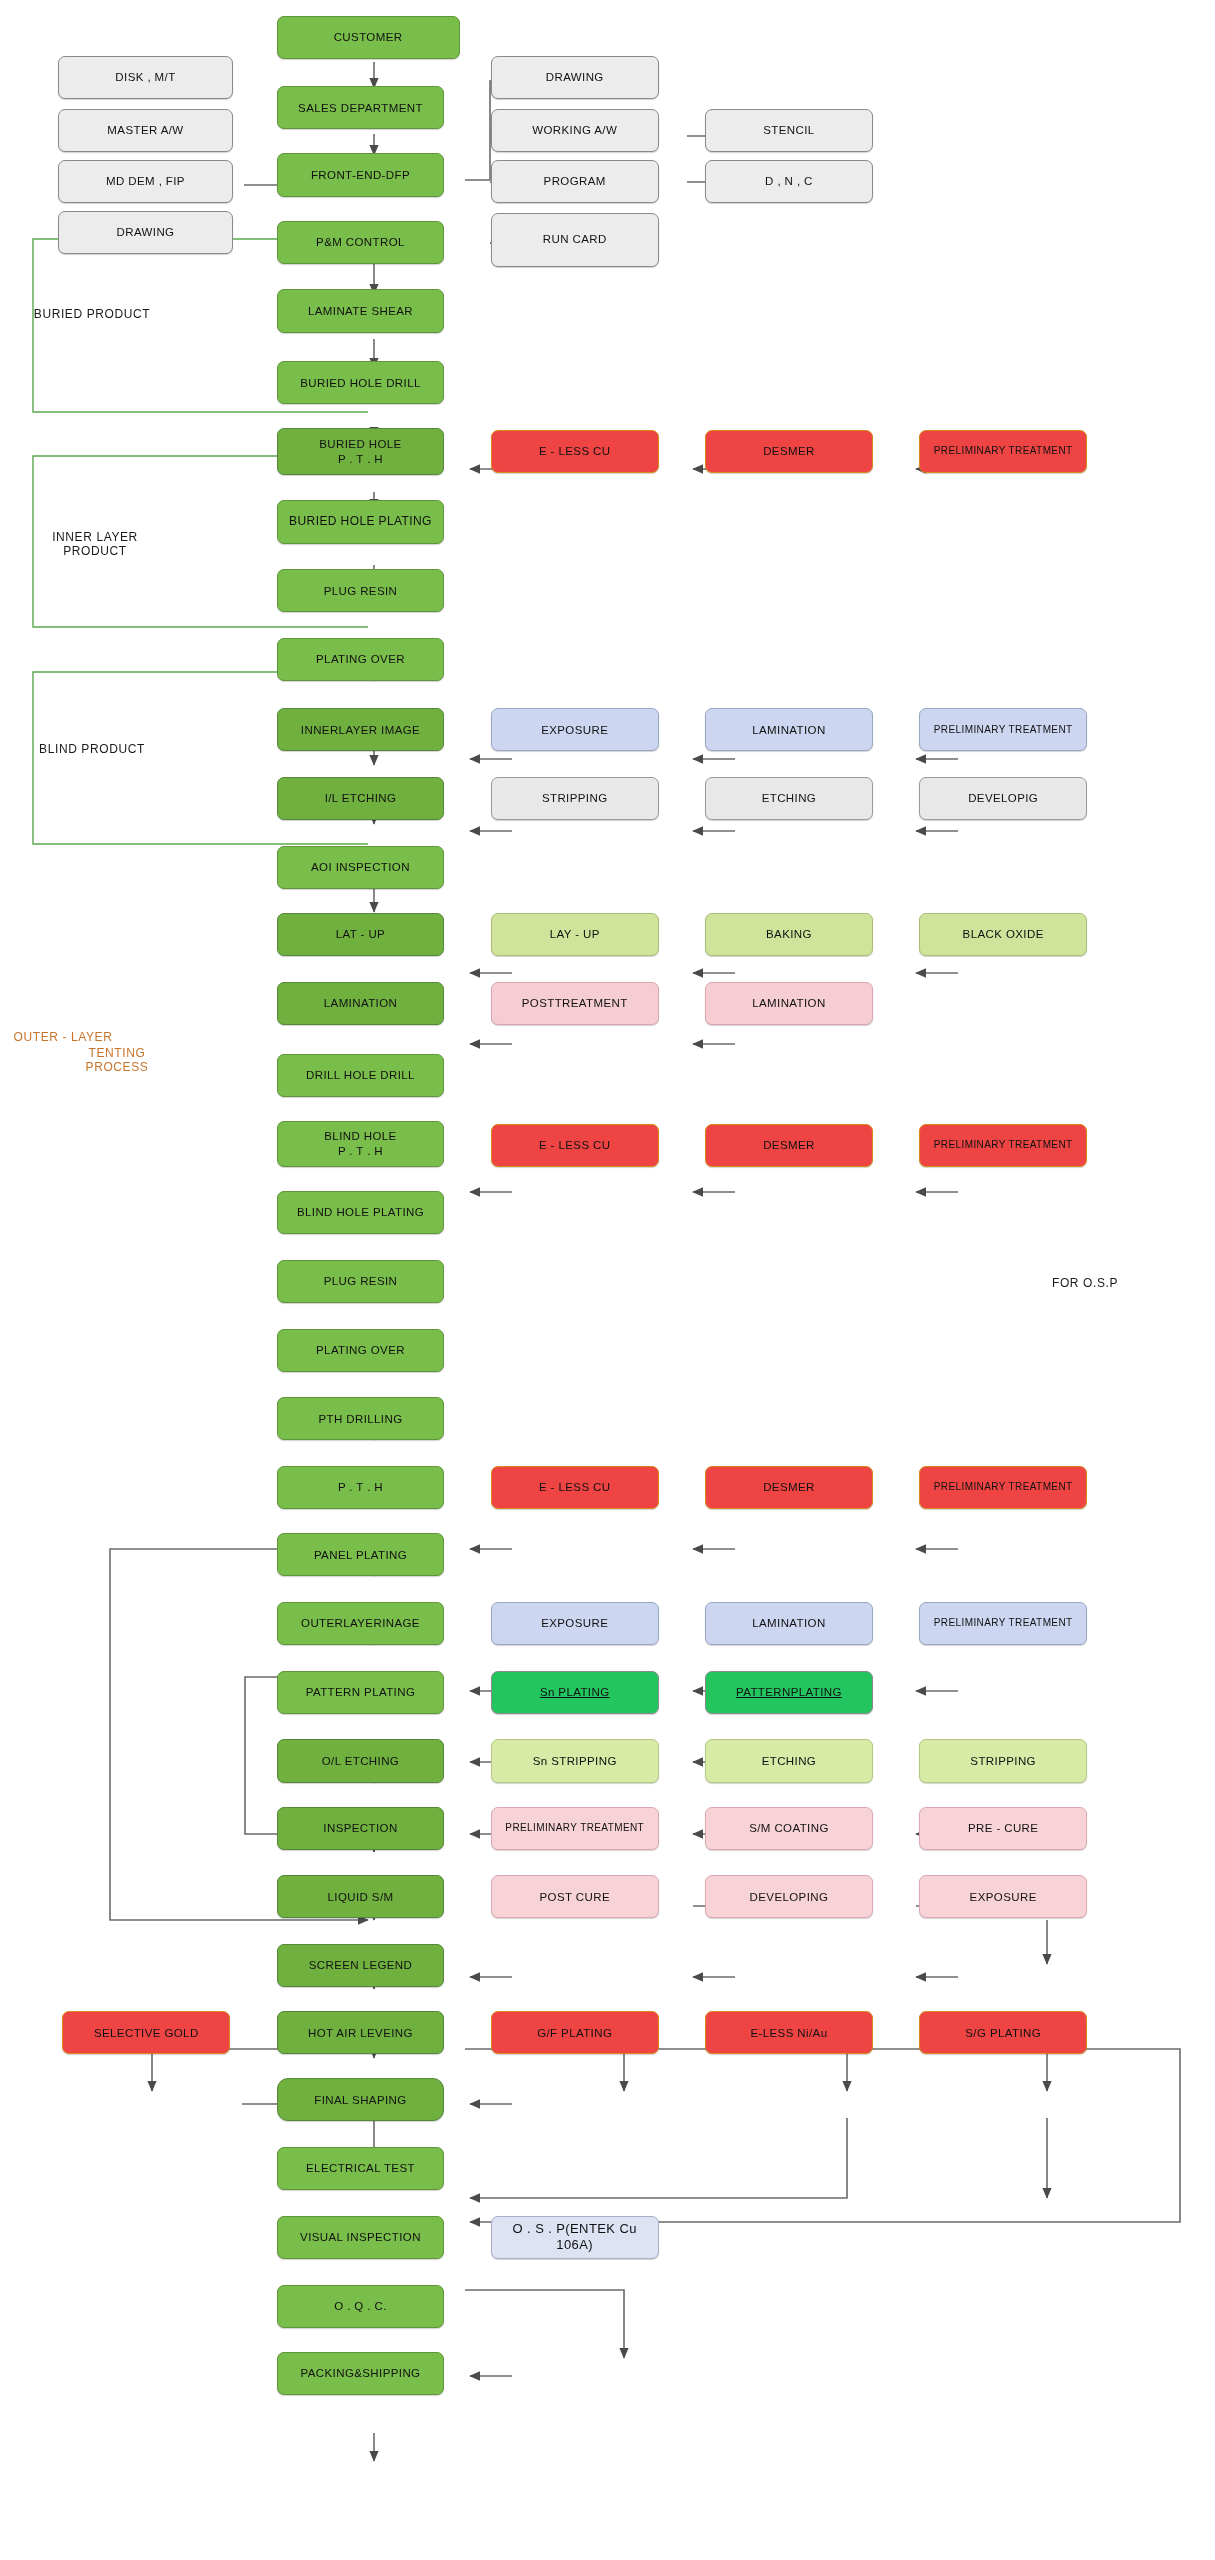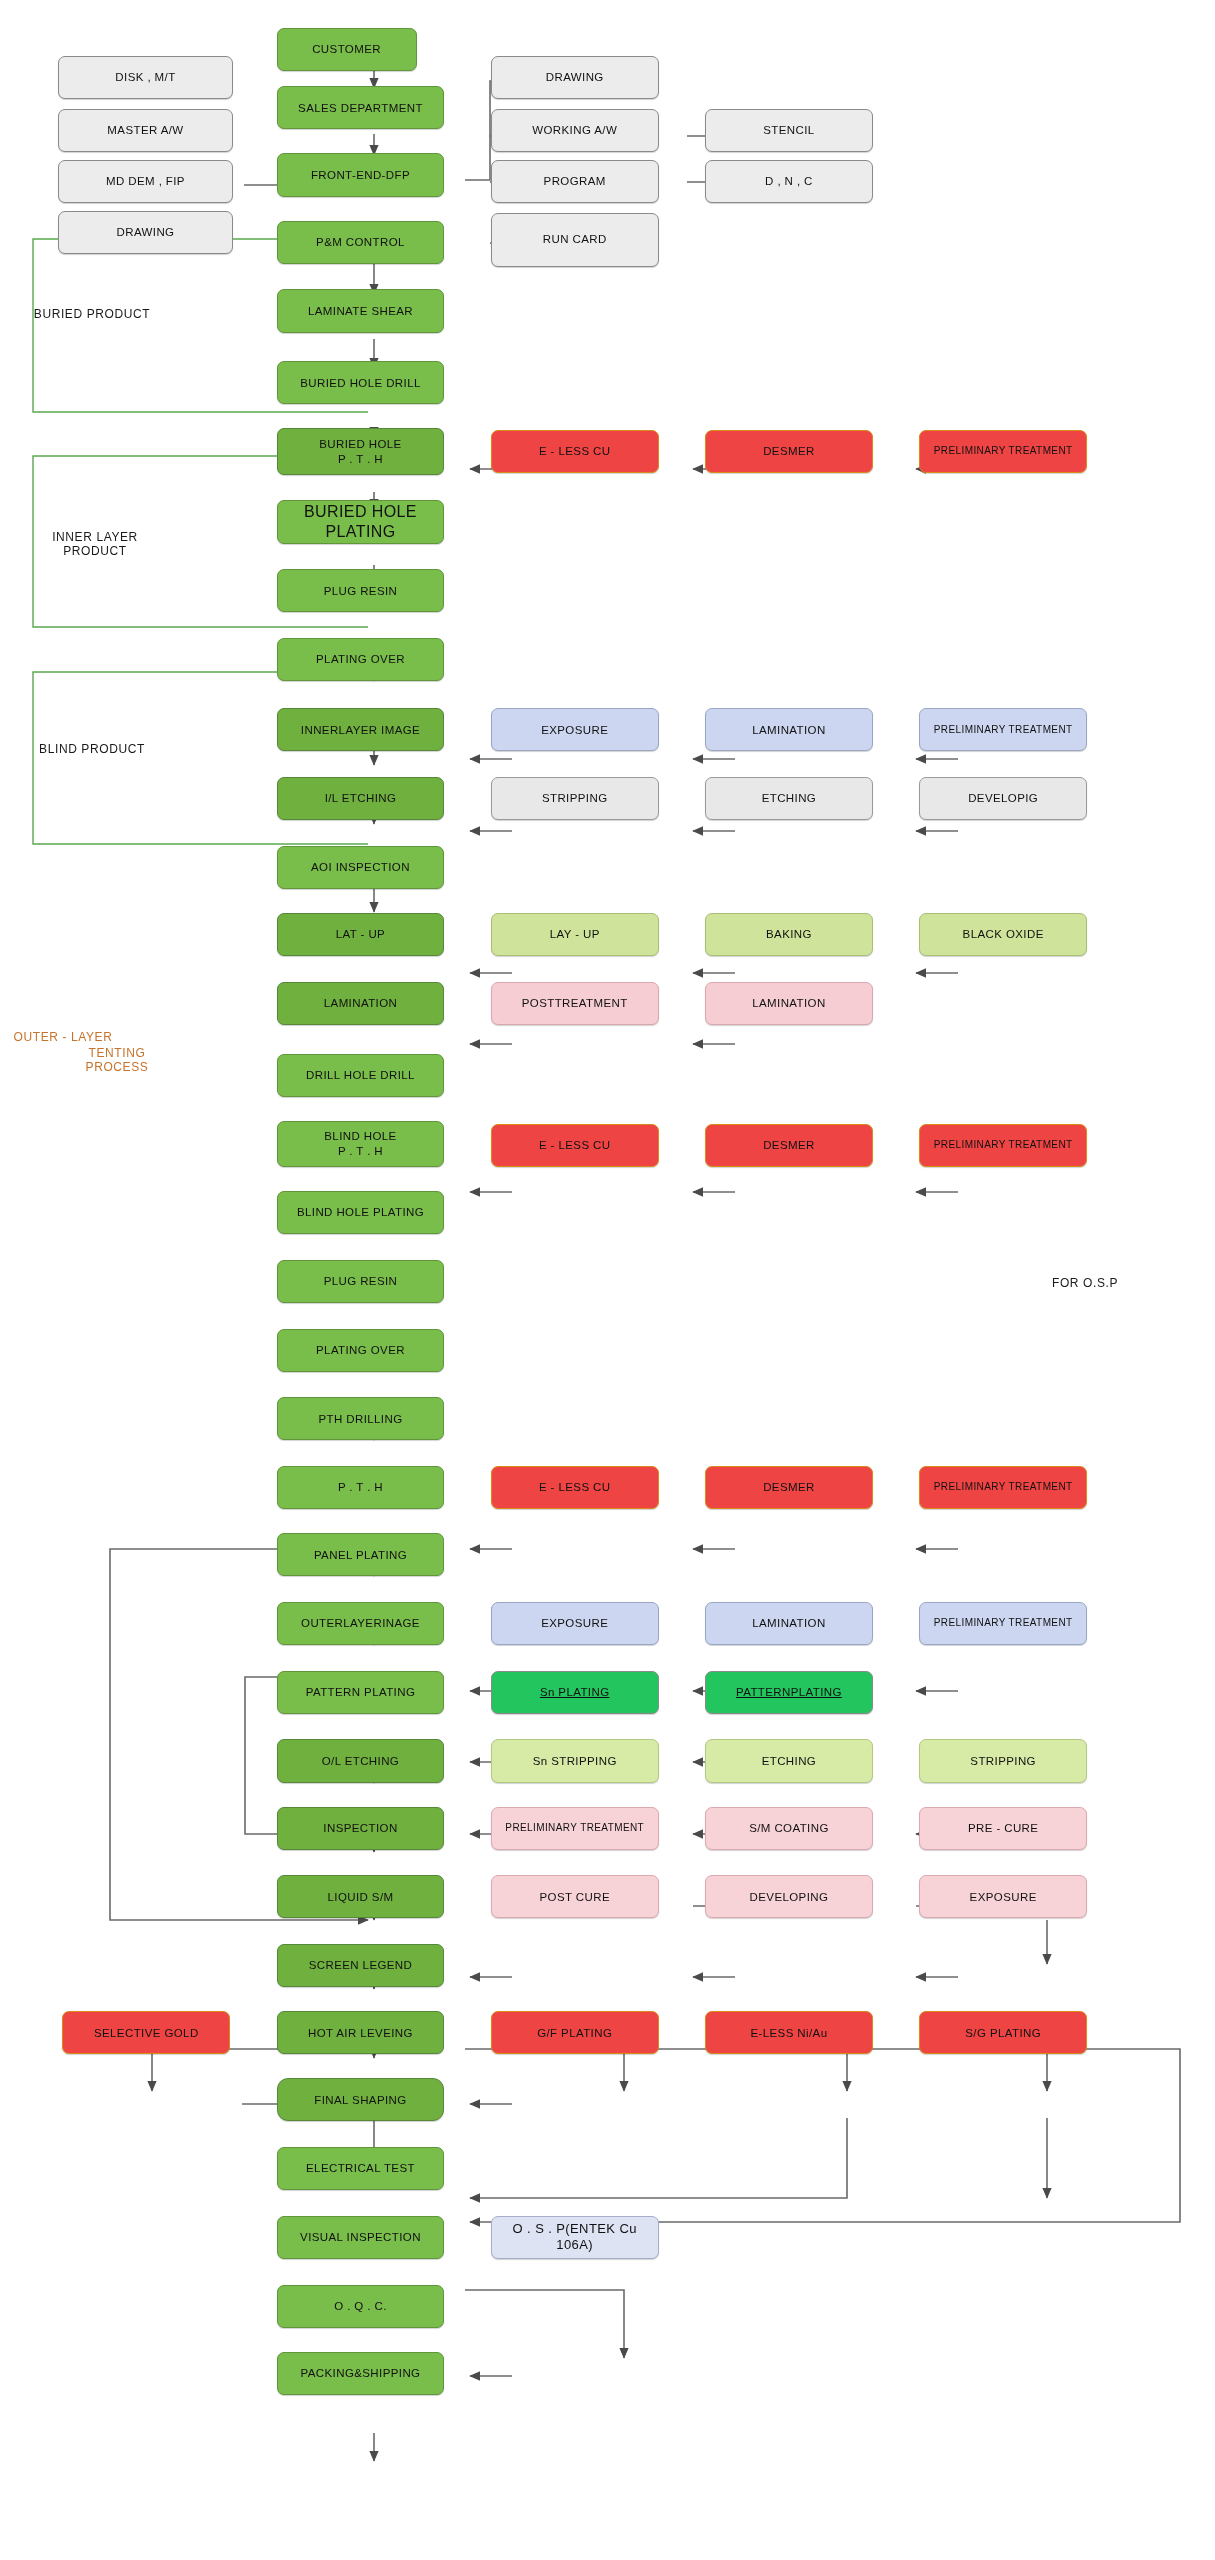--- a/index.html
+++ b/index.html
@@ -194,42 +194,42 @@
 
   <div class="grp-label" style="left:32px; top:307px; width:120px;">BURIED PRODUCT</div>
   <div class="grp-label" style="left:20px; top:530px; width:150px;">INNER LAYER PRODUCT</div>
   <div class="grp-label" style="left:32px; top:742px; width:120px;">BLIND PRODUCT</div>
   <div class="grp-label accent" style="left:13px; top:1030px; width:100px;">OUTER - LAYER</div>
   <div class="grp-label accent" style="left:82px; top:1046px; width:70px;">TENTING
 PROCESS</div>
   <div class="grp-label" style="left:1040px; top:1276px; width:90px;">FOR O.S.P</div>
 
   <div id="nodes-layer">
-      <div class="node c-green" style="left: 276.572px; top: 15.9868px; width: 140px; height: 43.1645px; margin-top: 12px;">CUSTOMER</div>
+      <div class="node c-green" style="left: 276.572px; top: 15.9868px; width: 183px; height: 43.1645px;">CUSTOMER</div>
       <div class="node c-grey" style="left: 57.5526px; top: 55.9539px; width: 175.855px; height: 43.1645px;">DISK , M/T</div>
       <div class="node c-green" style="left: 276.572px; top: 86.3289px; width: 167.862px; height: 43.1645px;">SALES DEPARTMENT</div>
       <div class="node c-grey" style="left: 490.796px; top: 55.9539px; width: 167.862px; height: 43.1645px;">DRAWING</div>
       <div class="node c-grey" style="left: 57.5526px; top: 108.711px; width: 175.855px; height: 43.1645px;">MASTER A/W</div>
       <div class="node c-grey" style="left: 490.796px; top: 108.711px; width: 167.862px; height: 43.1645px;">WORKING A/W</div>
       <div class="node c-grey" style="left: 705.02px; top: 108.711px; width: 167.862px; height: 43.1645px;">STENCIL</div>
       <div class="node c-grey" style="left: 57.5526px; top: 159.868px; width: 175.855px; height: 43.1645px;">MD DEM , FIP</div>
       <div class="node c-green" style="left: 276.572px; top: 153.474px; width: 167.862px; height: 43.1645px;">FRONT-END-DFP</div>
       <div class="node c-grey" style="left: 490.796px; top: 159.868px; width: 167.862px; height: 43.1645px;">PROGRAM</div>
       <div class="node c-grey" style="left: 705.02px; top: 159.868px; width: 167.862px; height: 43.1645px;">D , N , C</div>
       <div class="node c-grey" style="left: 57.5526px; top: 211.026px; width: 175.855px; height: 43.1645px;">DRAWING</div>
       <div class="node c-green" style="left: 276.572px; top: 220.618px; width: 167.862px; height: 43.1645px;">P&amp;M  CONTROL</div>
       <div class="node c-grey" style="left: 490.796px; top: 212.625px; width: 167.862px; height: 54px;">RUN  CARD</div>
       <div class="node c-green" style="left: 276.572px; top: 289.362px; width: 167.862px; height: 43.1645px;">LAMINATE  SHEAR</div>
       <div class="node c-green" style="left: 276.572px; top: 361.303px; width: 167.862px; height: 43.1645px;">BURIED HOLE DRILL</div>
       <div class="node c-green2" style="left: 276.572px; top: 428.447px; width: 167.862px; height: 46.3618px;">BURIED HOLE
 P . T . H</div>
       <div class="node c-orange" style="left: 490.796px; top: 430.046px; width: 167.862px; height: 43.1645px;">E - LESS CU</div>
       <div class="node c-orange" style="left: 705.02px; top: 430.046px; width: 167.862px; height: 43.1645px;">DESMER</div>
       <div class="node c-orange" style="left: 919.243px; top: 430.046px; width: 167.862px; height: 43.1645px; font-size: 10px;">PRELIMINARY  TREATMENT</div>
-      <div class="node c-green" style="left: 276.572px; top: 500.388px; width: 167.862px; height: 43.1645px; font-size: 16px;">BURIED HOLE PLATING</div>
+      <div class="node c-green" style="left: 276.572px; top: 500.388px; width: 167.862px; height: 43.1645px; font-size: 12px;">BURIED HOLE PLATING</div>
       <div class="node c-green" style="left: 276.572px; top: 569.132px; width: 167.862px; height: 43.1645px;">PLUG RESIN</div>
       <div class="node c-green" style="left: 276.572px; top: 637.875px; width: 167.862px; height: 43.1645px;">PLATING OVER</div>
       <div class="node c-green2" style="left: 276.572px; top: 708.217px; width: 167.862px; height: 43.1645px;">INNERLAYER IMAGE</div>
       <div class="node c-blue" style="left: 490.796px; top: 708.217px; width: 167.862px; height: 43.1645px;">EXPOSURE</div>
       <div class="node c-blue" style="left: 705.02px; top: 708.217px; width: 167.862px; height: 43.1645px;">LAMINATION</div>
       <div class="node c-blue" style="left: 919.243px; top: 708.217px; width: 167.862px; height: 43.1645px; font-size: 10px;">PRELIMINARY TREATMENT</div>
       <div class="node c-green2" style="left: 276.572px; top: 776.961px; width: 167.862px; height: 43.1645px;">I/L ETCHING</div>
       <div class="node c-lgrey" style="left: 490.796px; top: 776.961px; width: 167.862px; height: 43.1645px;">STRIPPING</div>
       <div class="node c-lgrey" style="left: 705.02px; top: 776.961px; width: 167.862px; height: 43.1645px;">ETCHING</div>
       <div class="node c-lgrey" style="left: 919.243px; top: 776.961px; width: 167.862px; height: 43.1645px;">DEVELOPIG</div>

